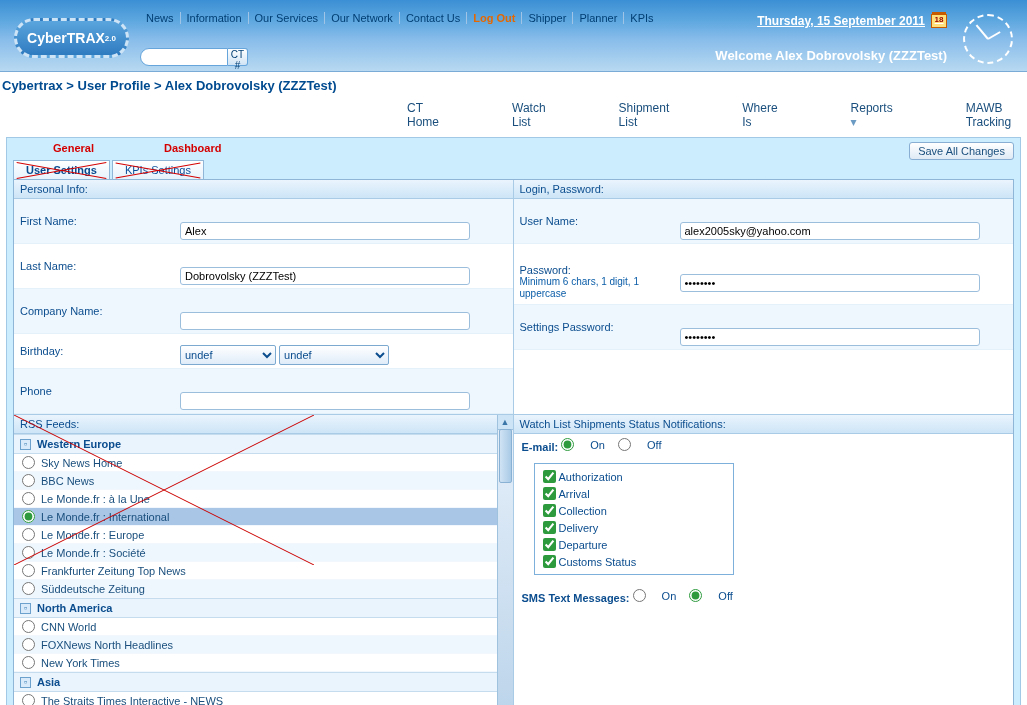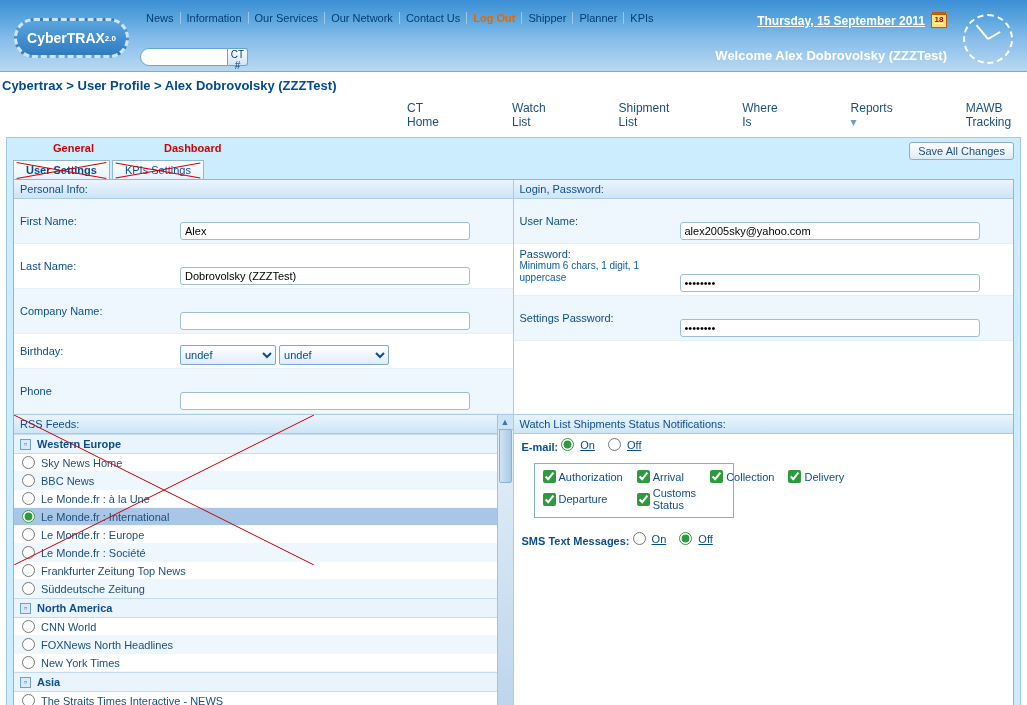--- a/index.html
+++ b/index.html
@@ -73,22 +73,22 @@
   .rss-item { display:flex; align-items:center; gap:6px; padding:2px 8px; font-size:11px; color:#1a4f7d; border-bottom:1px solid #f1f7fd; }
   .rss-item.alt { background:#eef7fe; }
   .rss-item.sel { background:#a9c6e7; }
   .rss-item input[type=radio]{ margin:0; }
   .bigX { position:absolute; inset:0; pointer-events:none; }
   .bigX line { stroke:#cc0000; stroke-width:1; }
   
   
   .notif-row { padding:4px 8px; font-size:11px; color:#0b4d8e; }
   .notif-row b { font-weight:bold;text-align:right; }
-  .radio-lbl { display:inline-flex; align-items:center; gap:6px; margin-right:10px;text-decoration:underline;}
-  .check-grid { border:1px solid #7db0da; margin:6px 16px 10px 20px; width:200px; padding:6px 8px; display:grid; grid-template-columns:1fr 1fr 1fr 1fr; gap:4px 14px; }
+  .radio-lbl { display:inline-flex; align-items:center; gap:16px; margin-right:10px;}
+  .check-grid { border:1px solid #7db0da; margin:6px 16px 10px 20px; width:200px; padding:6px 8px; display:grid; grid-template-columns:1fr; gap:4px 14px; }
   .chk { display:flex; align-items:center; gap:3px; font-size:11px; color:#0b4d8e; }
   .chk input { accent-color:#2e9a3e; width:13px; height:13px; }
   input[type=radio]{ accent-color:#2e9a3e; }
 </style>
 </head>
 <body>
 
 <div class="header">
   <div class="logo">
     <span>CyberTRAX</span>
@@ -177,21 +177,21 @@
             <div class="fval"><input class="txt" value="" style=""></div>
           </div>
       </div>
       <div class="rightcol">
         <div class="section-h">Login, Password:</div>
         <div class="frow alt">
             <div class="flabel">User Name:</div>
             <div class="fval"><input class="txt" style="width: 300px;" value="alex2005sky@yahoo.com"></div>
           </div>
         <div class="frow" style="align-items:flex-start;">
-          <div class="flabel" style="padding-top:4px;">
+          <div class="flabel" style="padding-top:20px;">
             <div>Password:</div>
             <div class="hint">Minimum 6 chars, 1 digit, 1 uppercase</div>
           </div>
           <div class="fval" style="padding-top:10px;"><input class="txt" style="width: 300px;" value="••••••••"></div>
         </div>
         <div class="frow alt">
             <div class="flabel">Settings Password:</div>
             <div class="fval"><input class="txt" style="width: 300px;" value="••••••••"></div>
           </div>
       </div>

